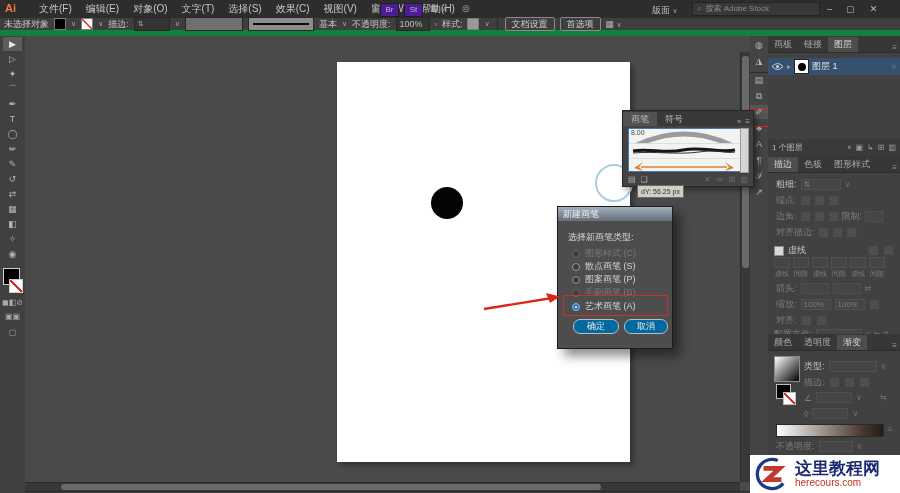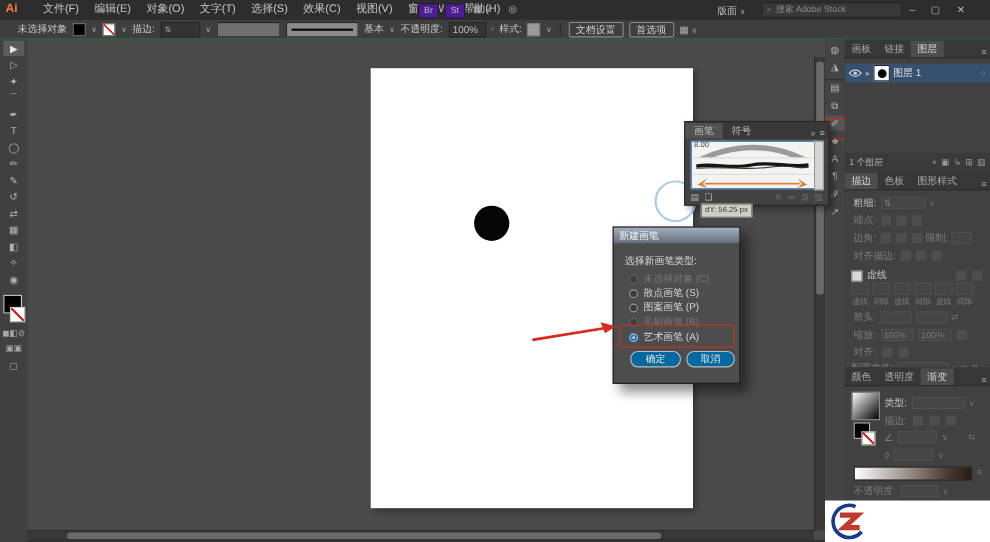--- a/index.html
+++ b/index.html
@@ -15,22 +15,22 @@
   .menu{padding:0 7px;font-size:10px;color:#c6c6c6;line-height:18px;cursor:default;}
   .tb-btn{top:3px;width:17px;height:12px;background:#4c1d95;border:1px solid #1f1f1f;
           color:#b9b9b9;font-size:8px;text-align:center;line-height:12px;}
   .tb-ico{top:3px;color:#b0b0b0;font-size:9px;}
   .workspace{left:652px;top:4px;color:#bdbdbd;font-size:9px;}
   .searchbox{left:692px;top:2px;width:118px;height:12px;background:#383838;border:1px solid #242424;
              color:#8c8c8c;font-size:8px;line-height:12px;padding:0 4px;display:flex;gap:4px;align-items:center;}
   .winbtn{top:2px;width:15px;text-align:center;color:#bdbdbd;font-size:9px;line-height:14px;}
 
   
-  .controlbar{left:0;top:18px;width:900px;height:18px;background:#3e3e3e;border-bottom:1px solid #15803d;
-              display:flex;align-items:center;gap:5px;padding-left:16px;box-sizing:border-box;font-size:9px;color:#c6c6c6;}
+  .controlbar{left:0;top:18px;width:900px;height:18px;background:#3e3e3e;border-bottom:6px solid #15803d;
+              display:flex;align-items:center;gap:5px;padding-left:4px;box-sizing:border-box;font-size:9px;color:#c6c6c6;}
   .sw{width:12px;height:12px;border:1px solid #7a7a7a;box-sizing:border-box;}
   .sw-fill{background:#000;}
   .sw-none{background:linear-gradient(to top right,#fff 44%,#d22 46%,#d22 54%,#fff 56%);}
   .sw-style{background:#9a9a9a;}
   .chev{font-size:7px;color:#a5a5a5;}
   .cb-field{height:12px;background:#343434;border:1px solid #272727;display:flex;align-items:center;
             padding:0 3px;color:#bdbdbd;}
   .cb-wprofile{width:56px;height:12px;background:#6f6f6f;border:1px solid #272727;}
   .cb-brushdef{width:64px;height:12px;background:#8c8c8c;border:1px solid #272727;position:relative;}
   .cb-brushdef::after{content:"";position:absolute;left:4px;right:4px;top:5px;height:2px;background:#0a0a0a;}
@@ -286,21 +286,21 @@
       <span class="dim">▥</span>
     </div>
   </div>
   <div class="tooltip abs">dY: 56.25 px</div>
 
   <div class="dialog abs">
     <div class="dlg-title">新建画笔</div>
     <div class="dlg-prompt">选择新画笔类型:</div>
     <div class="opt disabled" style="top:40px;">
       <span class="radio"></span>
-      <span>未选择对象 (C)</span>
+      <span>图形样式 (C)</span>
     </div>
     <div class="opt" style="top:53px;">
       <span class="radio"></span>
       <span>散点画笔 (S)</span>
     </div>
     <div class="opt" style="top:66px;">
       <span class="radio"></span>
       <span>图案画笔 (P)</span>
     </div>
     <div class="opt disabled" style="top:79px;">
@@ -488,15 +488,19 @@
         <span class="dimgl">∨</span>
       </div>
     </div>
   </div>
 
   <div class="watermark abs">
     <svg width="34" height="34" viewBox="0 0 36 36">
       <circle cx="18" cy="18" r="15.5" fill="#ffffff" stroke="#1b3a8c" stroke-width="3.5" stroke-dasharray="68 30" transform="rotate(40 18 18)"></circle>
       <path d="M9 12 h17 l-13 12 h15" stroke="#c0392b" stroke-width="5" fill="none"></path>
     </svg>
+    <div>
+      <div class="wm-name">这里教程网</div>
+      <div class="wm-url">herecours.com</div>
+    </div>
   </div>
 
 </div>
 
 </body></html>

